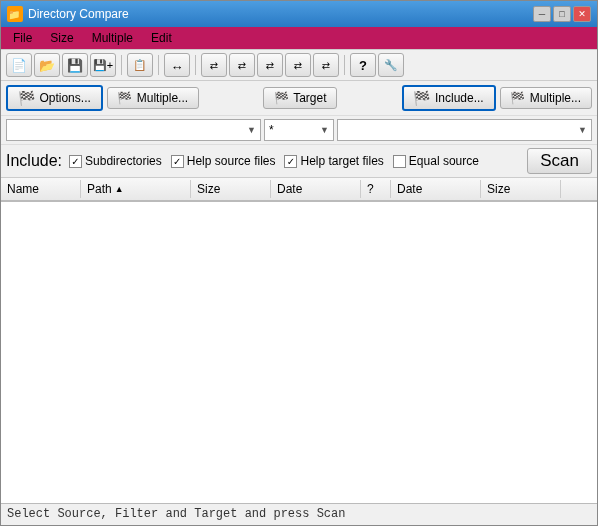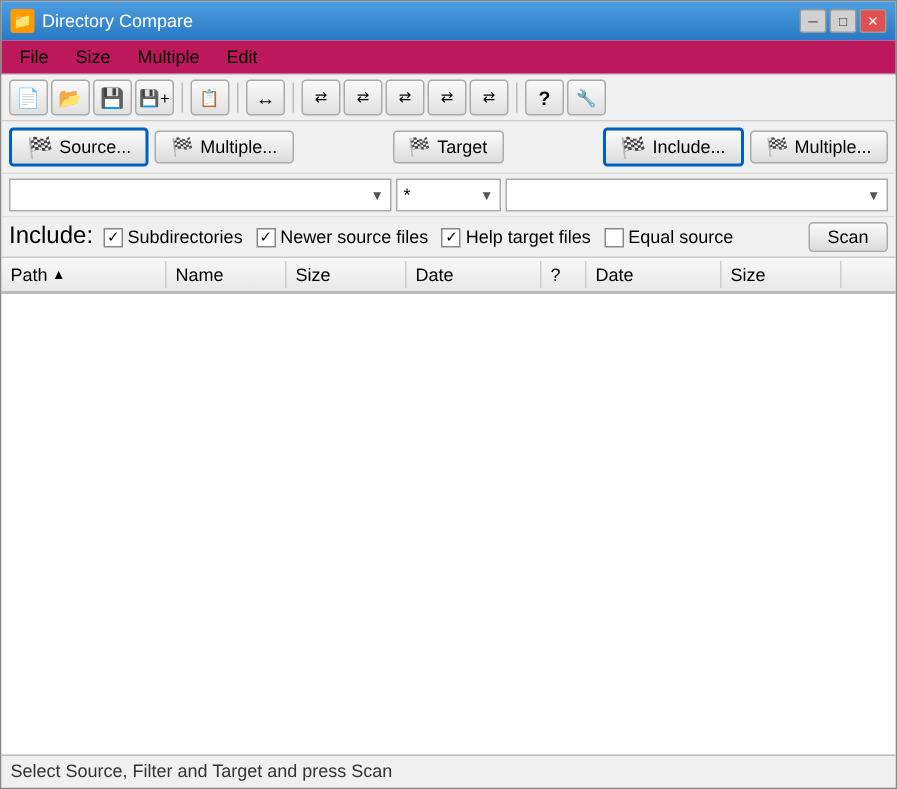--- a/index.html
+++ b/index.html
@@ -207,21 +207,21 @@
       justify-content: center;
       font-size: 10px;
     }
     .scan-btn {
       margin-left: auto;
       padding: 2px 12px;
       background: linear-gradient(to bottom, #fafafa, #dcdcdc);
       border: 1px solid #aaa;
       border-radius: 3px;
       cursor: pointer;
-      font-size: 12px;
+      font-size: 17px;
       text-align: center;
     }
     .table-header {
       display: flex;
       background: linear-gradient(to bottom, #f8f8f8, #e8e8e8);
       border-bottom: 2px solid #bbb;
       padding: 2px 0;
     }
     .th-cell {
       font-size: 12px;
@@ -240,20 +240,21 @@
       background: white;
       overflow-y: auto;
     }
     .status-bar {
       background: #f0f0f0;
       border-top: 1px solid #bbb;
       padding: 3px 6px;
       font-size: 12px;
       color: #333;
       height: 22px;
+      font-family: Liberation Mono, monospace;
     }
     .col-name { width: 80px; }
     .col-path { width: 110px; }
     .col-size { width: 80px; }
     .col-date { width: 90px; }
     .col-q { width: 30px; }
     .col-date2 { width: 90px; }
     .col-size2 { width: 80px; }
   </style>
 </head>
@@ -296,21 +297,21 @@
     <div class="tb-btn" style="font-size:10px;">⇄</div>
     <div class="tb-btn" style="font-size:10px;">⇄</div>
     <div class="tb-separator"></div>
     <div class="tb-btn" title="Help" style="font-weight:bold;">?</div>
     <div class="tb-btn" title="About" style="font-size:11px;">🔧</div>
   </div>
 
   <div class="panel-row">
     <div class="big-btn">
       <span class="btn-icon">🏁</span>
-      <span>Source...</span>
+      <span>Options...</span>
     </div>
     <div class="filter-btn">
       <span>🏁</span>
       <span>Multiple...</span>
     </div>
     <div class="filter-btn" style="margin-left:auto;">
       <span>🏁</span>
       <span>Target</span>
     </div>
     <div class="big-btn" style="margin-left:auto;">
@@ -339,41 +340,41 @@
   </div>
 
   <div class="include-row">
     <span class="include-label">Include:</span>
     <div class="checkbox-item">
       <div class="checkbox-box">✓</div>
       <span>Subdirectories</span>
     </div>
     <div class="checkbox-item">
       <div class="checkbox-box">✓</div>
-      <span>Newer source files</span>
+      <span>Help source files</span>
     </div>
     <div class="checkbox-item">
       <div class="checkbox-box">✓</div>
       <span>Help target files</span>
     </div>
     <div class="checkbox-item">
       <div class="checkbox-box"></div>
       <span>Equal source</span>
     </div>
     <button class="scan-btn">Scan</button>
   </div>
 
   <div class="table-header">
+    <div class="th-cell col-name">
+      <span>Name</span>
+    </div>
     <div class="th-cell col-path">
       <span>Path</span>
       <span class="sort-arrow">▲</span>
     </div>
-    <div class="th-cell col-name">
-      <span>Name</span>
-    </div>
     <div class="th-cell col-size">
       <span>Size</span>
     </div>
     <div class="th-cell col-date">
       <span>Date</span>
     </div>
     <div class="th-cell col-q">
       <span>?</span>
     </div>
     <div class="th-cell col-date2">

